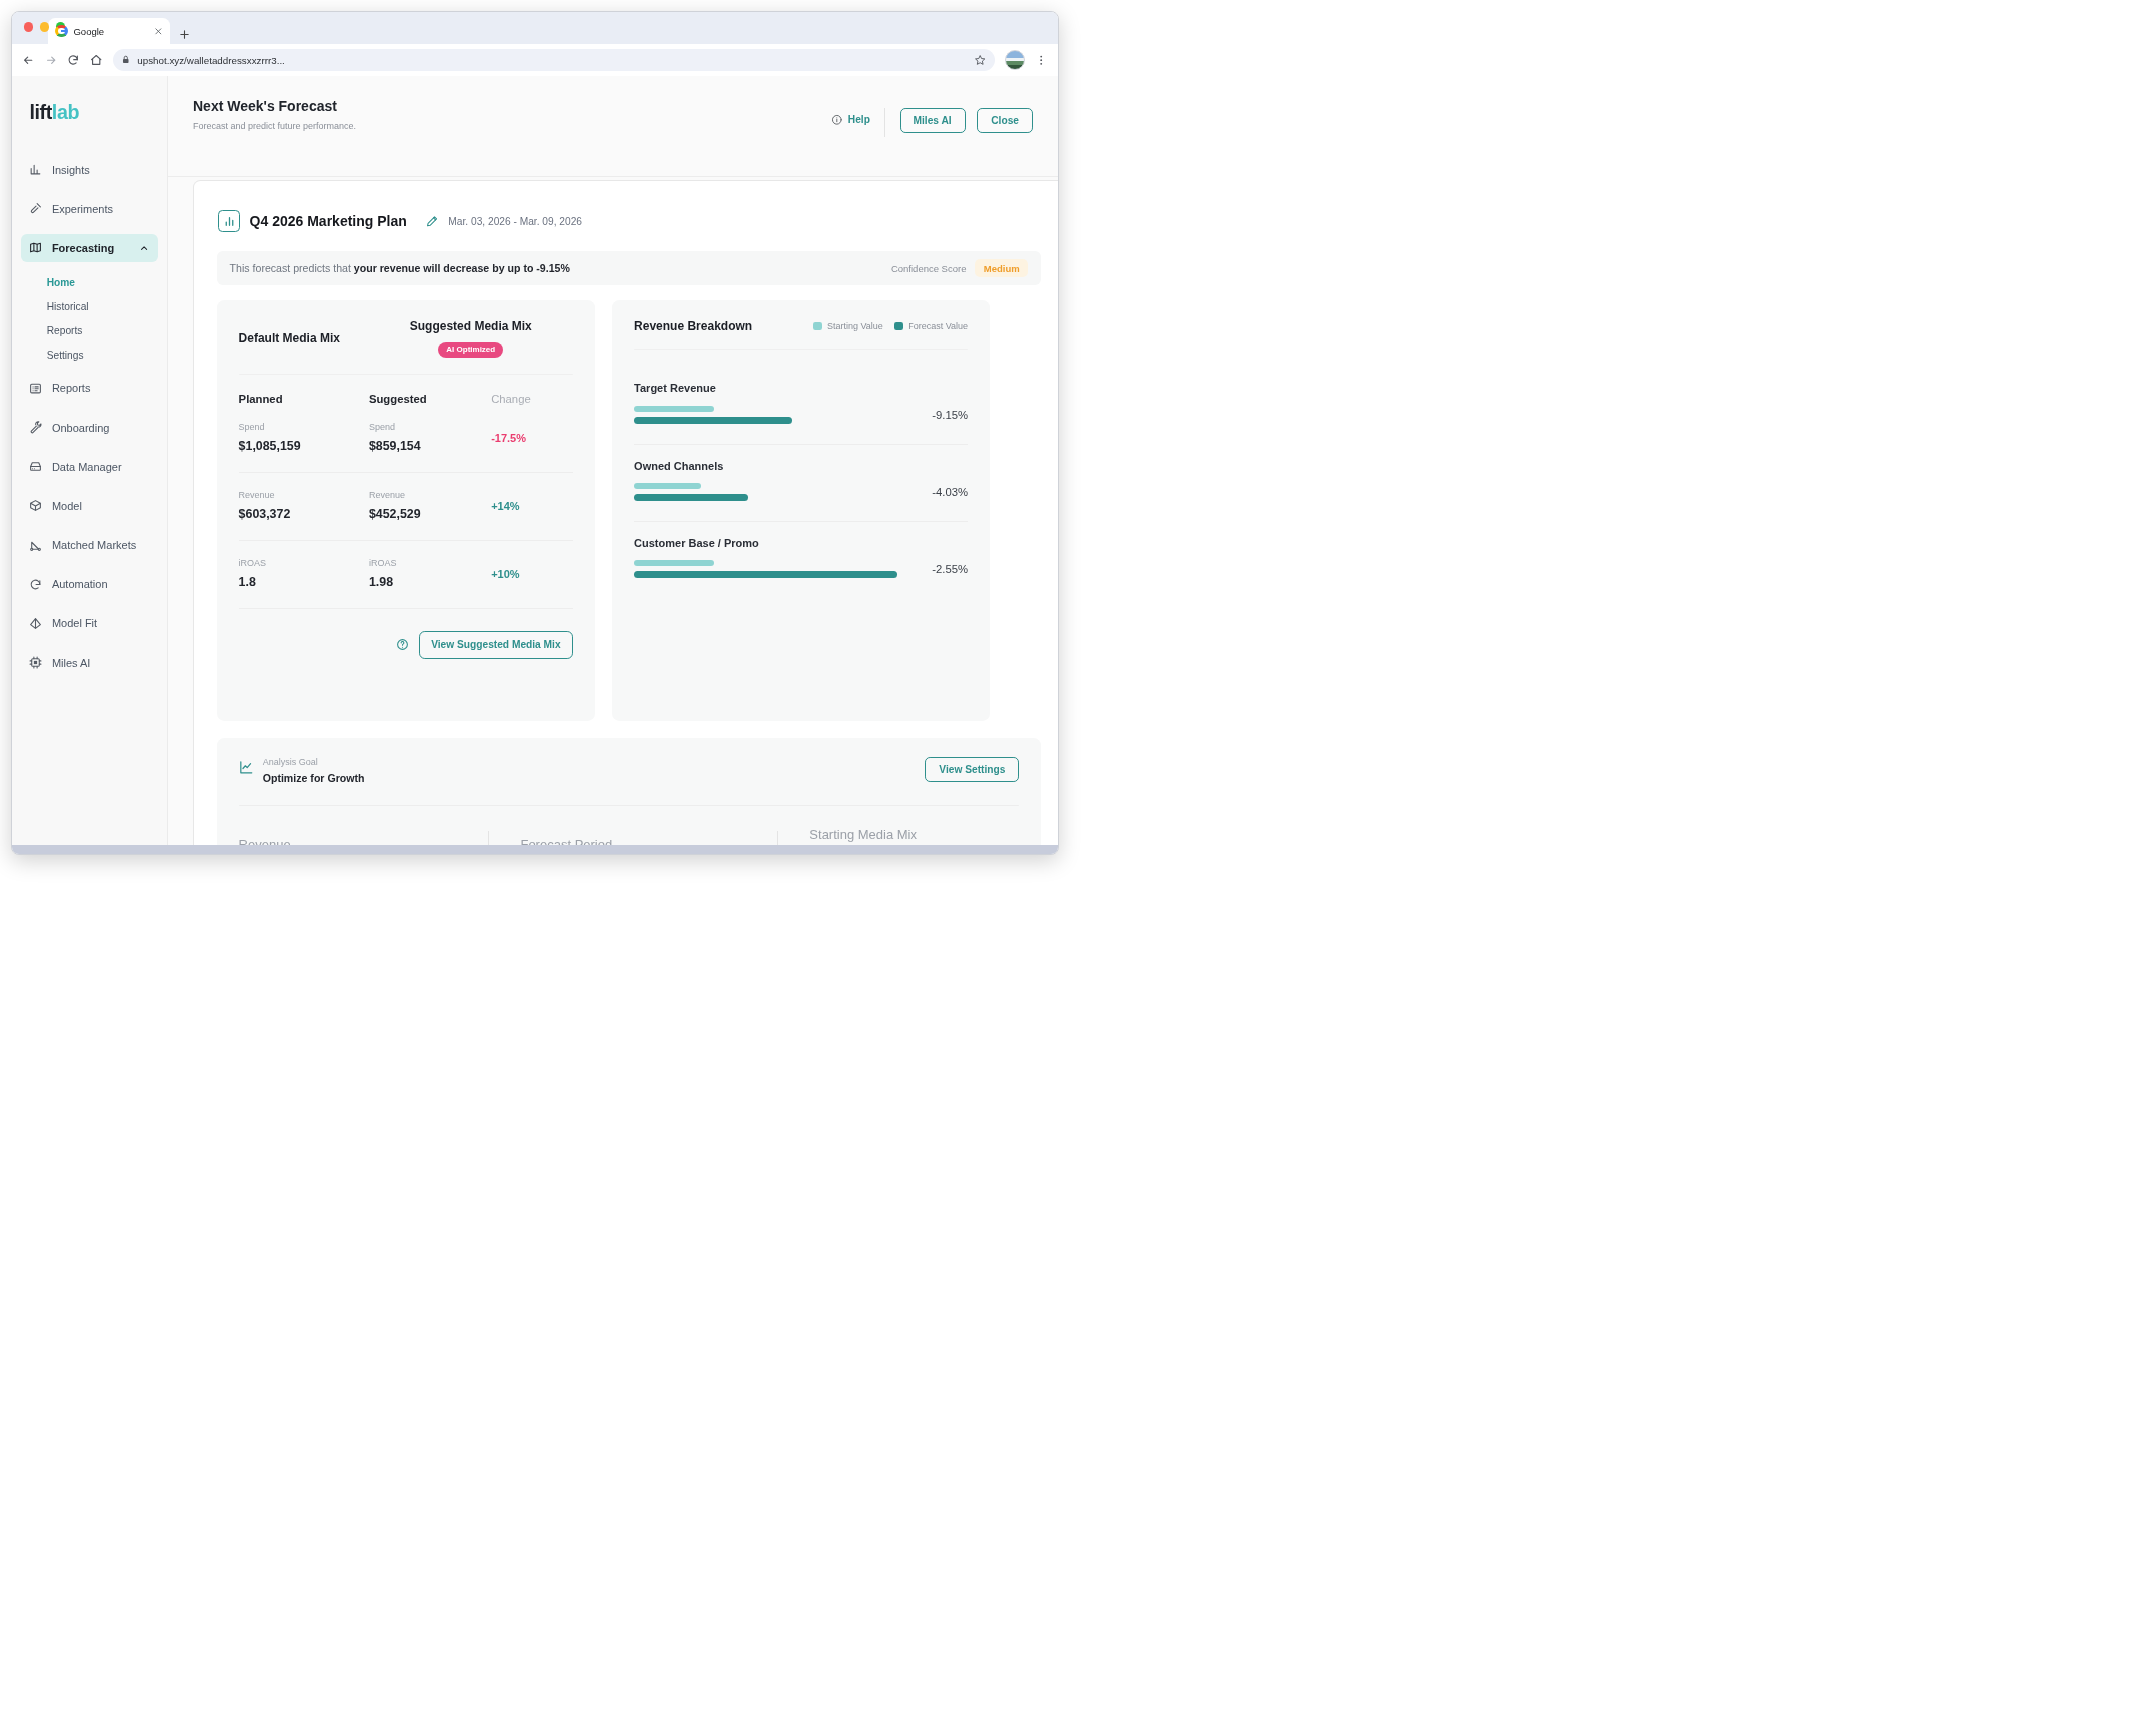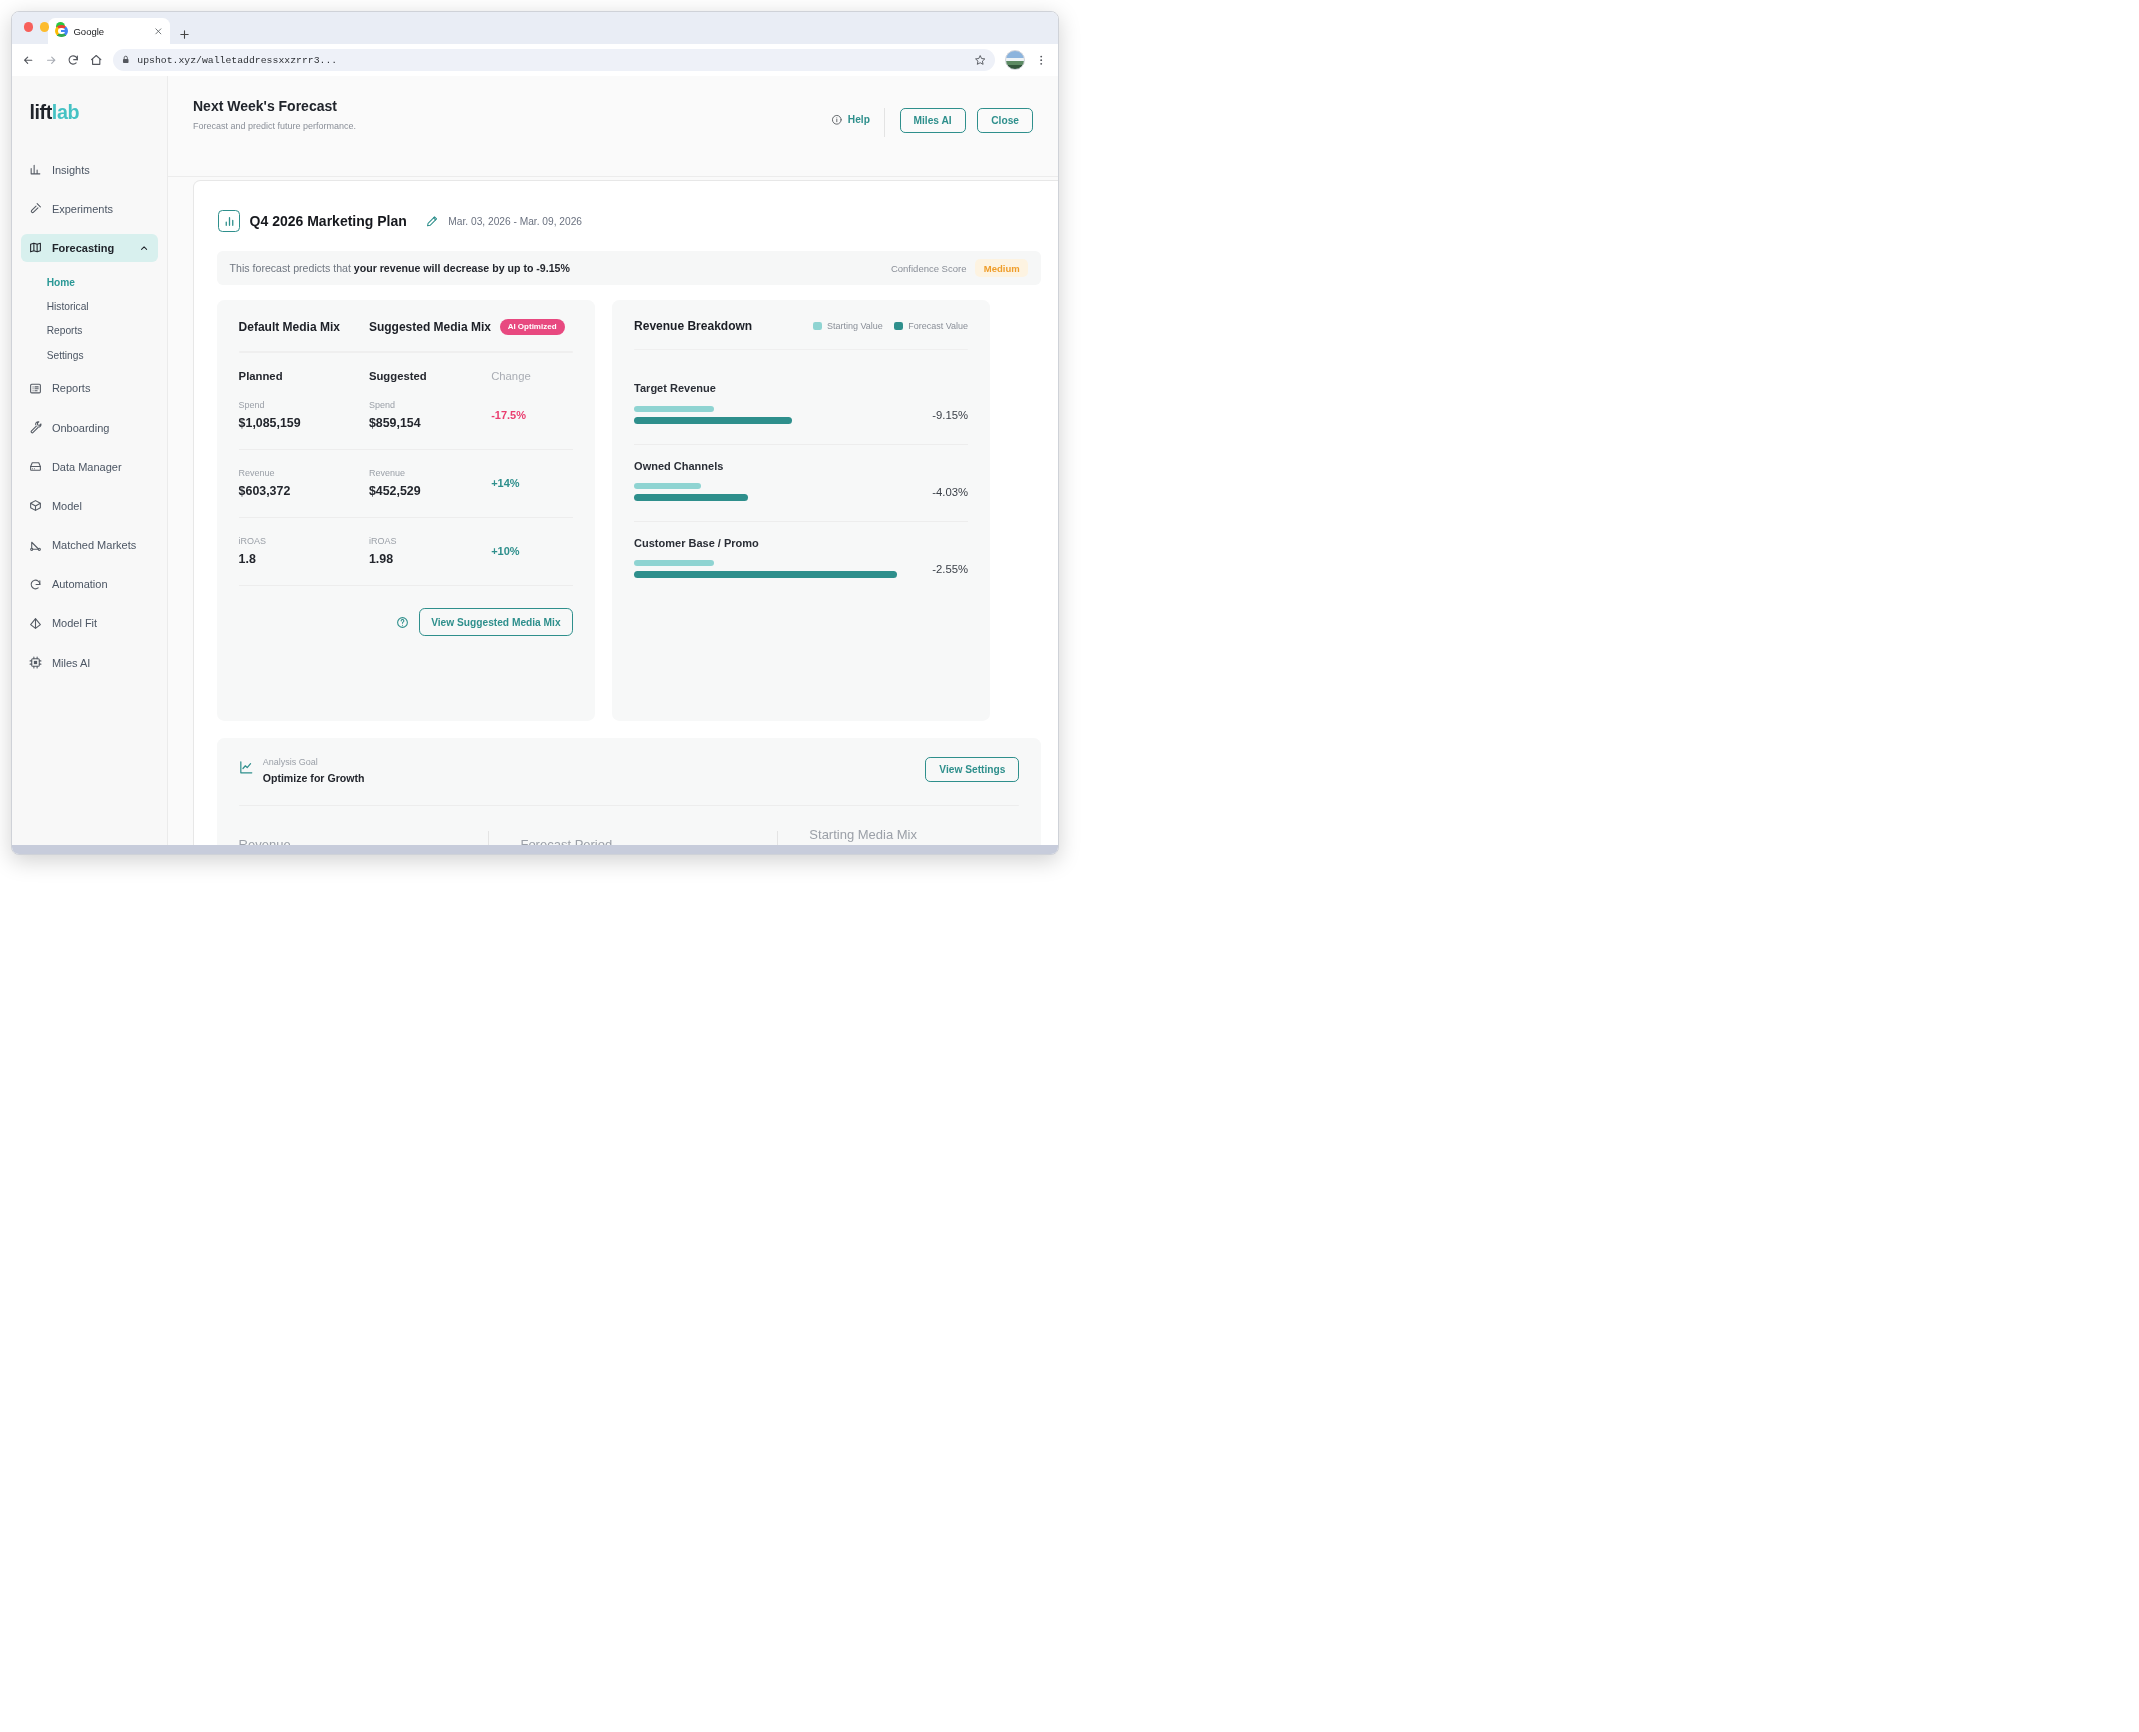--- a/index.html
+++ b/index.html
@@ -25,21 +25,21 @@
   .tab-title{ font-size:9.5px; color:#202124; flex:1; }
   .icon-btn{ color:#5f6368; display:flex; align-items:center; justify-content:center; }
   .tab .icon-btn svg{ width:8.7px; height:8.7px; }
   .newtab{ margin-left:8.7px; margin-bottom:3.6px; color:#444; }
   .newtab svg{ width:11px; height:11px; }
   .toolbar{ height:32px; background:#fff; display:flex; align-items:center; padding:0 10.2px; gap:10.2px; }
   .toolbar svg{ width:12.4px; height:12.4px; }
   .nav-ic{ color:#54575e; } .nav-ic.dim{ color:#a7abb3; }
   .urlpill{ flex:1; height:22px; background:#eef1f8; border-radius:11px; display:flex; align-items:center; padding:0 8.7px; gap:6.6px; }
   .urlpill .lock{ color:#54575e; } .urlpill .lock svg{ width:9.5px; height:9.5px; }
-  .url-text{ flex:1; font-size:9.8px; color:#2e3136;font-family:Liberation Mono, monospace; }
+  .url-text{ flex:1; font-size:9.8px; color:#2e3136; }
   .star{ color:#54575e; }
   .avatar{ width:20.4px; height:20.4px; border-radius:50%; flex:0 0 auto;
     background:linear-gradient(180deg,#8cb4dd 0 40%,#eef3f6 40% 55%,#5c8a63 55% 78%,#32563c 78% 100%); border:0.7px solid #d0d3da;}
   .kebab{ color:#54575e; }
 
   
   .app{ display:flex; height:772px; background:#fafafa; }
   .sidebar{ width:156px; flex:0 0 auto; background:#f8f8f8; border-right:0.7px solid #ebebeb; padding:19px 8.7px 0 8.7px; }
   .logo{ font-size:19.7px; font-weight:700; letter-spacing:-0.4px; padding:5.8px 8.7px 0 8.7px; color:#20242b; }
   .logo .teal{ color:#45c2c4; }
@@ -86,21 +86,21 @@
   .conf-label{ font-size:9.5px; color:#8a8f98; }
   .conf-badge{ background:#fdf3e1; color:#ef9d2a; font-size:9.5px; font-weight:700; padding:3.6px 8.7px; border-radius:5.1px; }
 
   .panels{ display:flex; gap:17.5px; margin-top:14.6px; }
   .panel{ background:#f7f8f8; border-radius:7.3px; padding:19px 22px; width:378px; min-height:421px; }
 
   
   .mm-grid{ display:grid; grid-template-columns:1.12fr 1.05fr .7fr; }
   .mm-head{ align-items:center; }
   .mm-title{ font-size:12px; font-weight:700; color:#1c1f26; }
-  .mm-title-wrap{ grid-column:2 / span 2; display:flex; align-items:center; gap:8.7px; }
+  .mm-title-wrap{ grid-column:2 / span 2; display:flex; align-items:center; gap:8.7px;flex-direction:column; }
   .ai-badge{ background:#e84980; color:#fff; font-size:8px; font-weight:600; padding:3.6px 8px; border-radius:727px; }
   .mm-div{ height:1.5px; background:#efefef; border-radius:1.5px; margin:16px 0 17.5px 0; }
   .mm-col{ font-size:11.3px; font-weight:600; color:#23262d; }
   .mm-col.dim{ color:#a9adb4; font-weight:500; }
   .mm-row{ padding:17.5px 0 19px 0; border-bottom:0.7px solid #ededed; align-items:center; }
   .mm-cell .lbl{ font-size:9px; color:#9ba0a8; margin-bottom:6.6px; }
   .mm-cell .val{ font-size:12.4px; font-weight:700; color:#23262d; }
   .chg{ font-size:11px; font-weight:700; }
   .chg.down{ color:#ea3d6f; } .chg.up{ color:#2e8f8c; }
   .mm-cta{ display:flex; justify-content:flex-end; align-items:center; gap:10.2px; margin-top:22px; }

